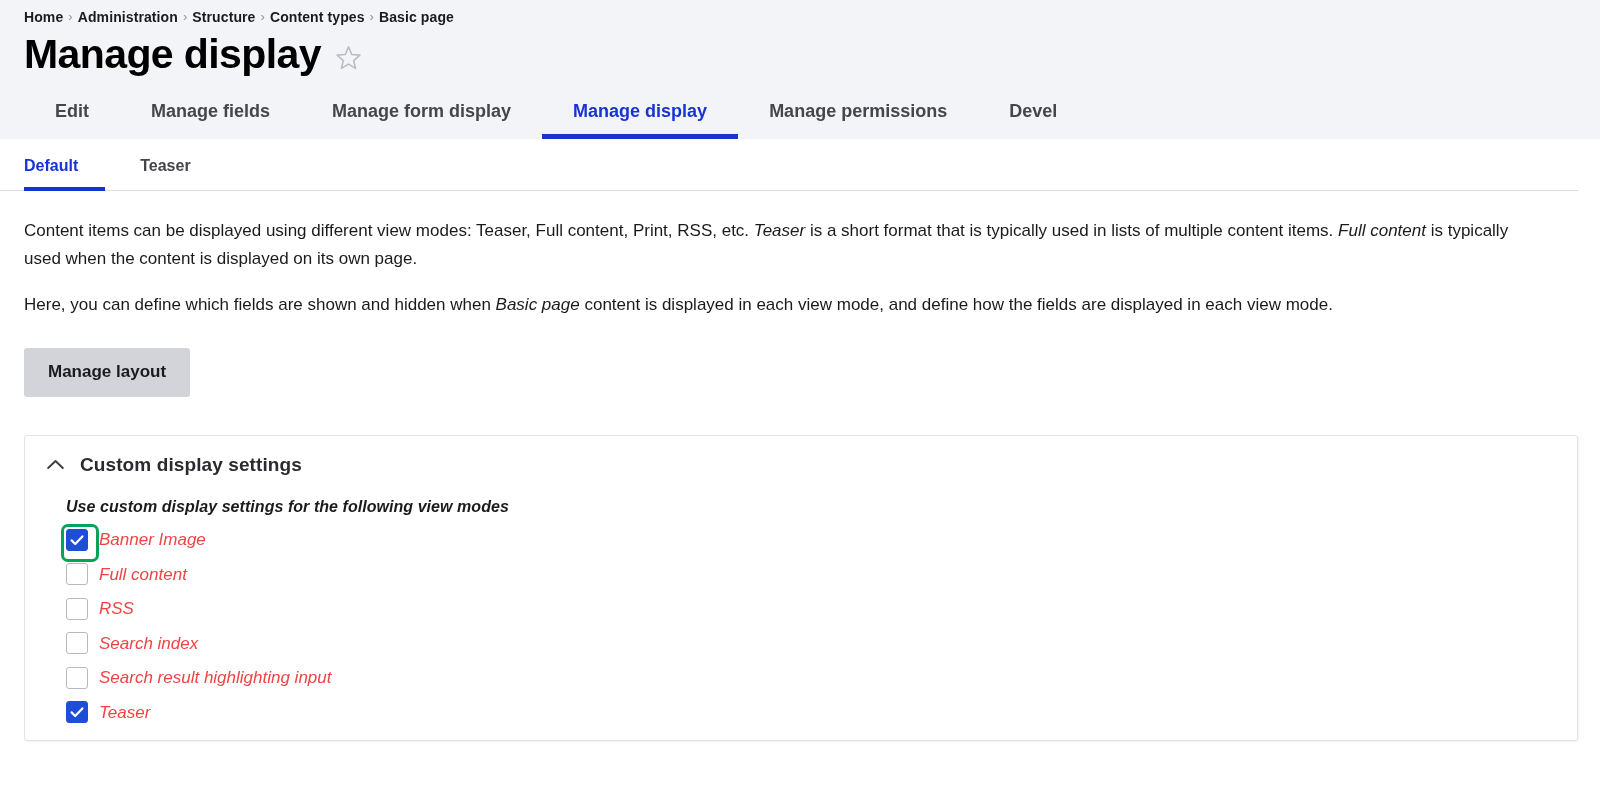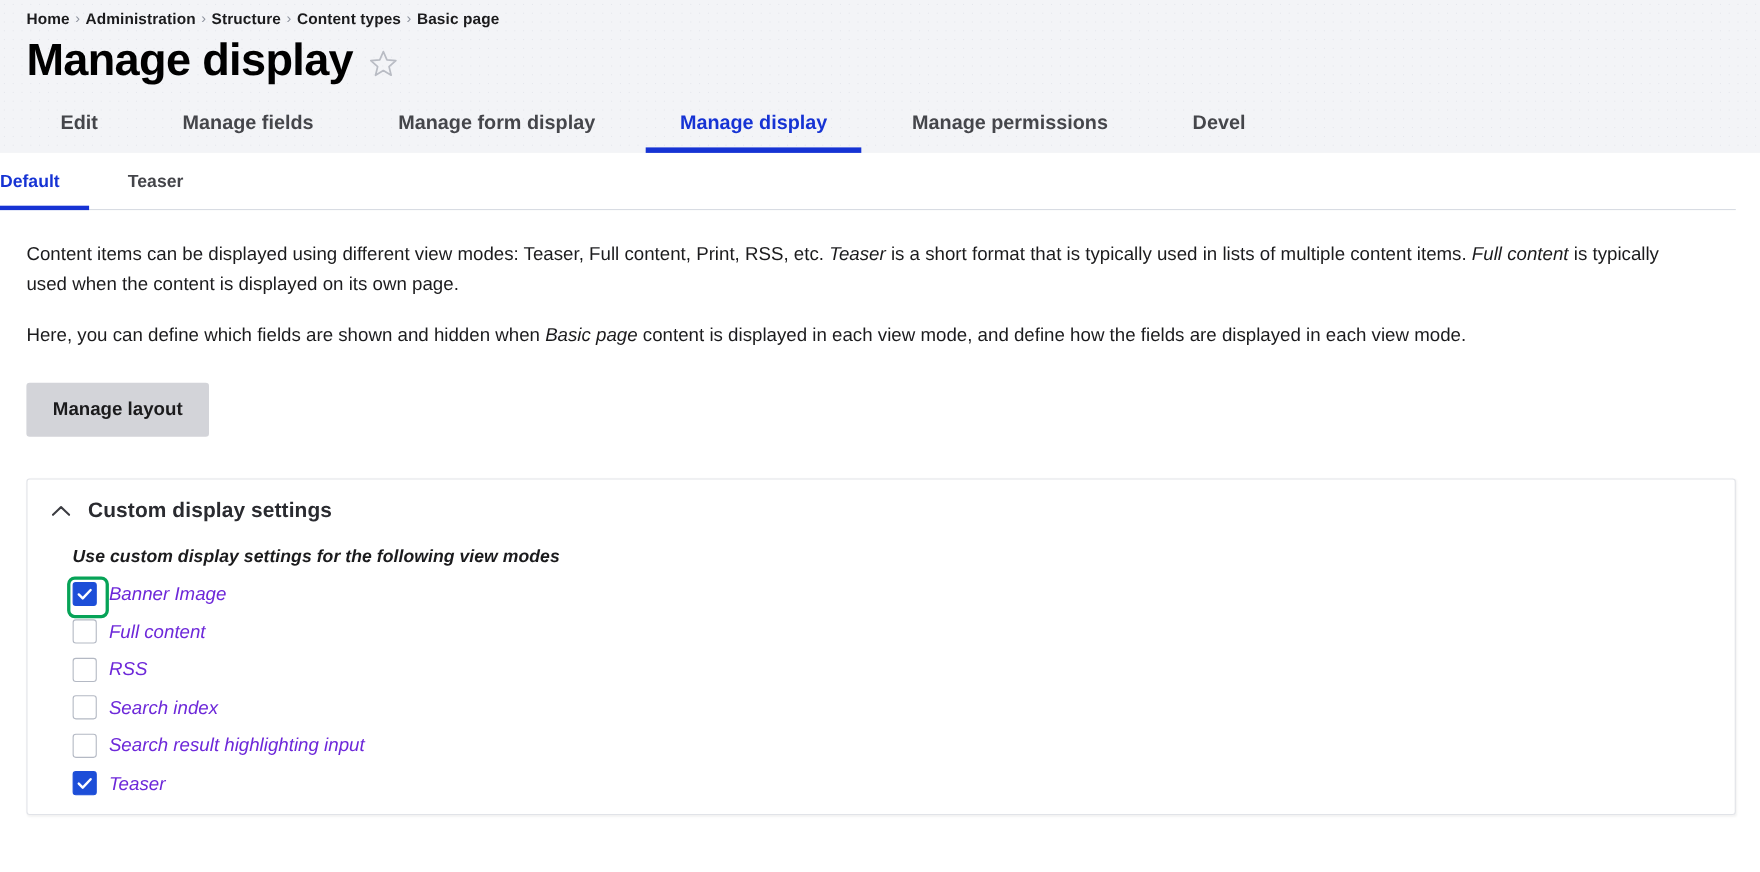--- a/index.html
+++ b/index.html
@@ -65,21 +65,21 @@
     height: 27px;
     display: block;
     margin-top: 6px;
   }
 
   
   .primary-tabs {
     display: flex;
     align-items: stretch;
     padding-left: 24px;
-    gap: 15px;
+    gap: 0;
     position: relative;
   }
   .ptab {
     position: relative;
     padding: 10px 31px 16px 31px;
     font-size: 18px;
     font-weight: 700;
     color: #45464b;
     white-space: nowrap;
     cursor: pointer;
@@ -97,20 +97,21 @@
 
   
   .content {
     background: #ffffff;
     padding: 0;
   }
 
   .secondary-tabs {
     display: flex;
     align-items: flex-end;
+    padding-left: 24px;
     position: relative;
     border-bottom: 1px solid #d8dce3;
     margin-right: 22px;
   }
   .stab {
     position: relative;
     padding: 18px 27px 15px 27px;
     font-size: 16px;
     font-weight: 700;
     color: #44454a;
@@ -232,21 +233,21 @@
     content: "";
     position: absolute;
     left: -5px; top: -5px;
     width: 32px; height: 32px;
     border: 3.5px solid #06a357;
     border-radius: 7px;
     pointer-events: none;
   }
   .cb-label {
     font-size: 17px;
-    color: #6d28d9;
+    color: #ef4444;
     line-height: 1;
     white-space: nowrap;
   }
 </style>
 </head>
 <body>
 
 <div class="page-header">
 
   <nav class="breadcrumb">

